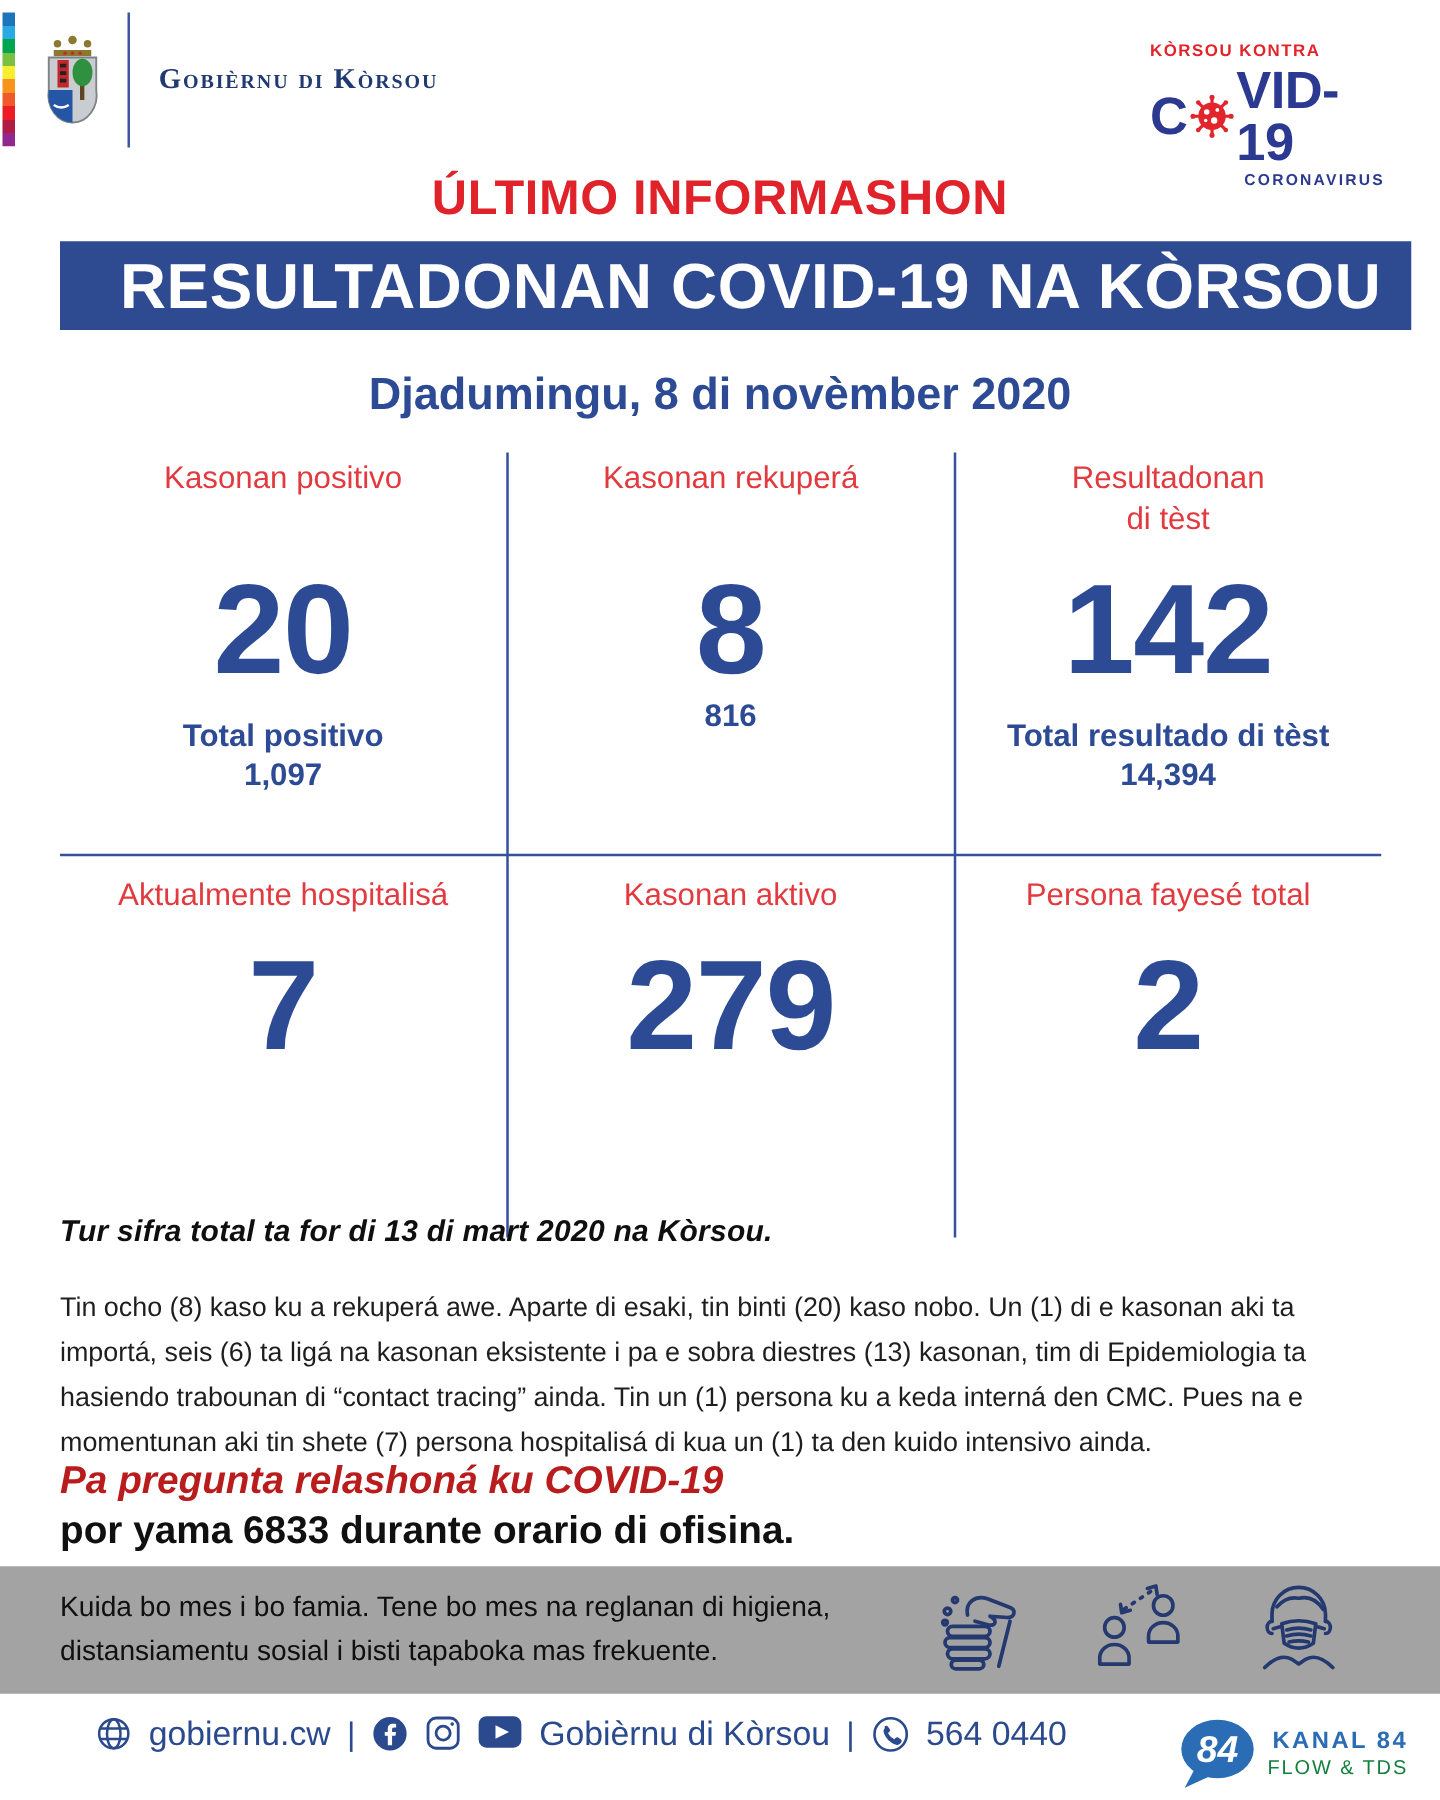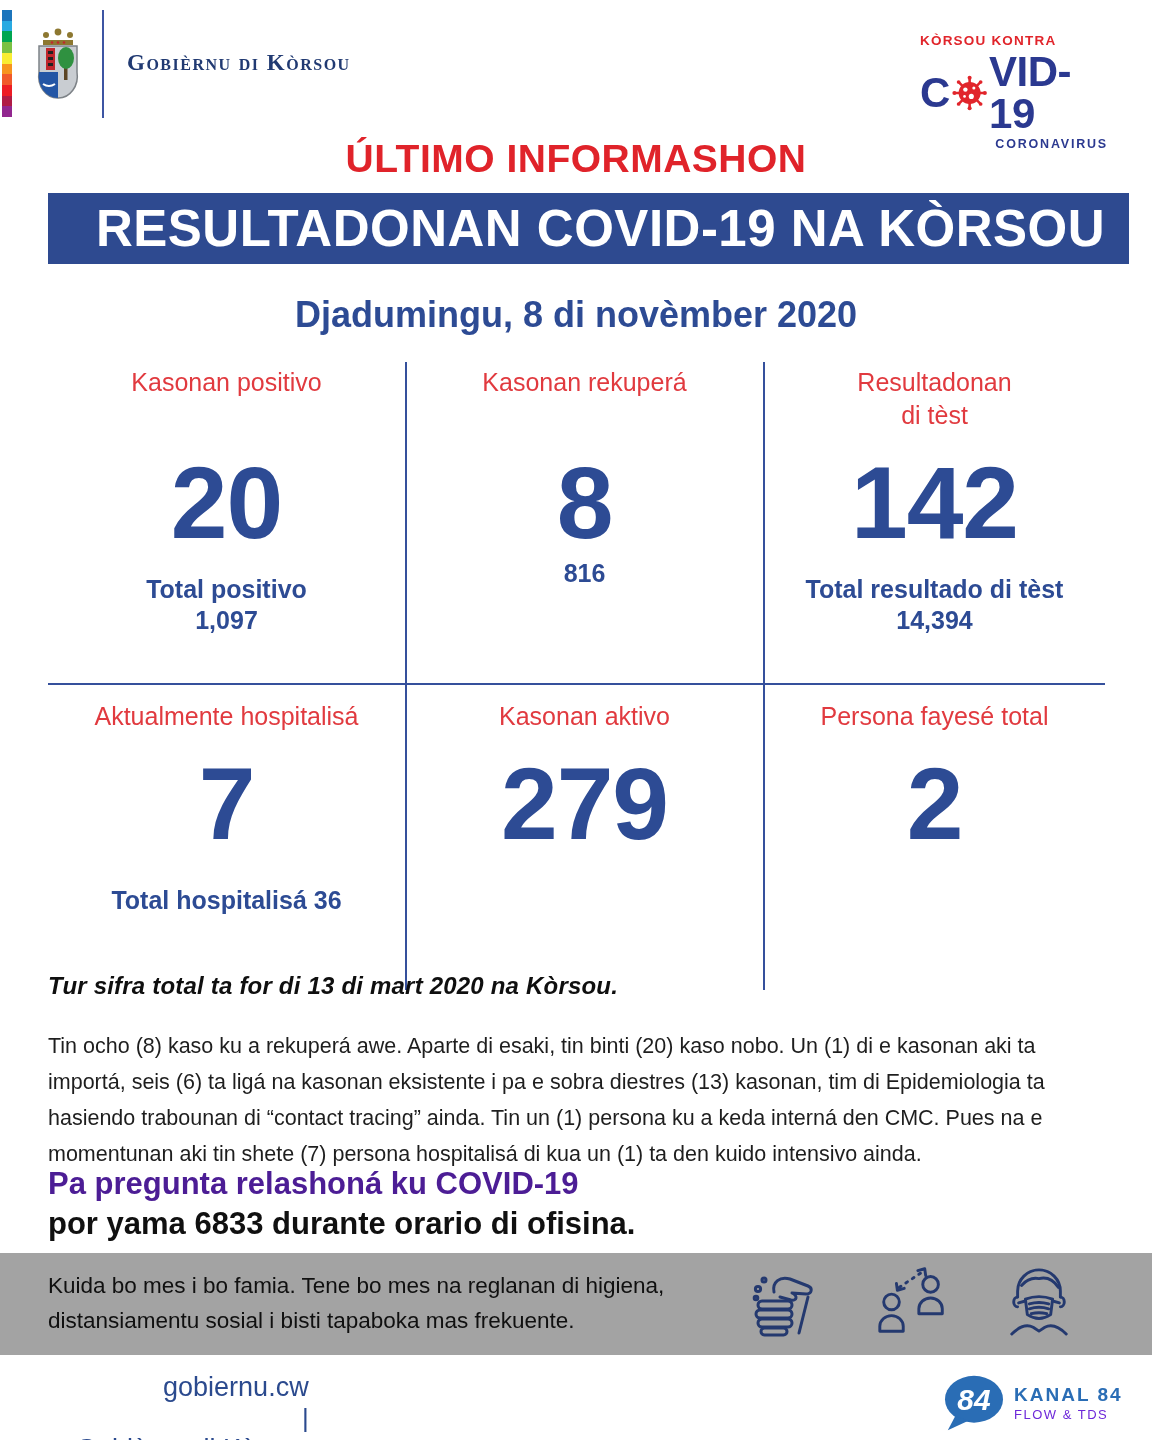--- a/index.html
+++ b/index.html
@@ -35,38 +35,38 @@
   .stat-value{font-size:102px;font-weight:800;color:#2d4b94;line-height:1.08;letter-spacing:-1px;}
   .r1 .stat-value{margin-top:8px;}
   .r2 .stat-value{margin-top:16px;}
   .stat-sub1{font-size:25px;font-weight:700;color:#2d4b94;margin-top:16px;line-height:1.25;}
   .stat-sub2{font-size:25px;font-weight:700;color:#2d4b94;line-height:1.25;}
   .c4 .stat-sub1{margin-top:26px;}
 
   
   .note{left:48px;top:972px;font-size:24px;font-weight:700;font-style:italic;color:#0f0f0f;letter-spacing:.2px;}
   .paragraph{left:48px;top:1028px;width:1062px;font-size:21.5px;line-height:36px;color:#1e1e1e;}
-  .contact-l1{left:48px;top:1166px;font-size:31px;font-weight:800;color:#4c1d95;}
+  .contact-l1{left:48px;top:1166px;font-size:31px;font-weight:800;color:#b91c1c;font-style:italic;}
   .contact-l2{left:48px;top:1206px;font-size:31px;font-weight:800;color:#101010;}
 
   
   .band{left:0;top:1253px;width:1152px;height:102px;background:#a3a3a3;}
   .band-text{position:absolute;left:48px;top:15px;font-size:22.5px;color:#101010;line-height:35px;white-space:pre-line;}
   .icon-wash{position:absolute;left:748px;top:14px;width:72px;height:72px;}
   .icon-dist{position:absolute;left:872px;top:6px;width:82px;height:82px;}
   .icon-mask{position:absolute;left:1004px;top:8px;width:70px;height:80px;}
 
   
-  .footer{left:76px;top:1372px;height:56px;display:flex;align-items:flex-end;font-size:27px;color:#2b4a8e;flex-direction:column;}
+  .footer{left:76px;top:1372px;height:56px;display:flex;align-items:flex-start;gap:13px;font-size:27px;color:#2b4a8e;}
   .footer .pipe{color:#2b4a8e;font-size:26px;}
   .footer svg{display:block;}
   .kanal{left:942px;top:1374px;display:flex;align-items:center;gap:8px;}
   .kanal-badge{width:64px;height:58px;}
   .kanal-l1{font-size:19px;font-weight:700;letter-spacing:2px;color:#2a6db5;line-height:1.2;text-align:right;}
-  .kanal-l2{font-size:13px;font-weight:400;letter-spacing:1.5px;color:#6d28d9;line-height:1.2;}
+  .kanal-l2{font-size:16px;font-weight:400;letter-spacing:1.5px;color:#15803d;line-height:1.2;}
 </style>
 </head>
 <body>
 
 <div class="abs rainbow"></div>
 
 <svg class="abs crest" viewBox="0 0 50 76">
   <path d="M10 14 h30 v5 h-30 z" fill="#8d7831"></path>
   <circle cx="13" cy="9" r="3" fill="#8d7831"></circle>
     <circle cx="25" cy="6" r="3.4" fill="#8d7831"></circle>
@@ -148,21 +148,20 @@
 <div class="abs cell c3 r1">
   <div class="stat-label">Resultadonan
 di tèst</div>
   <div class="stat-value">142</div>
   <div class="stat-sub1">Total resultado di tèst</div>
   <div class="stat-sub2">14,394</div>
 </div>
 <div class="abs cell c4 r2">
   <div class="stat-label">Aktualmente hospitalisá</div>
   <div class="stat-value">7</div>
-  <div class="stat-sub1">Total hospitalisá 36</div>
 </div>
 <div class="abs cell c5 r2">
   <div class="stat-label">Kasonan aktivo</div>
   <div class="stat-value">279</div>
 </div>
 <div class="abs cell c6 r2">
   <div class="stat-label">Persona fayesé total</div>
   <div class="stat-value">2</div>
 </div>
 

